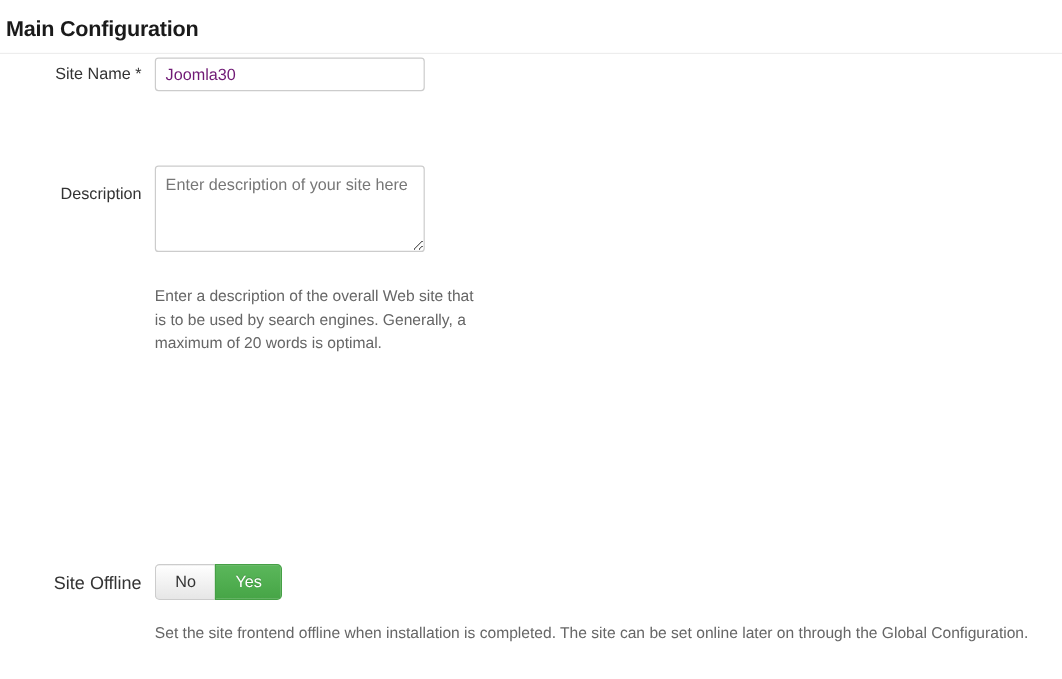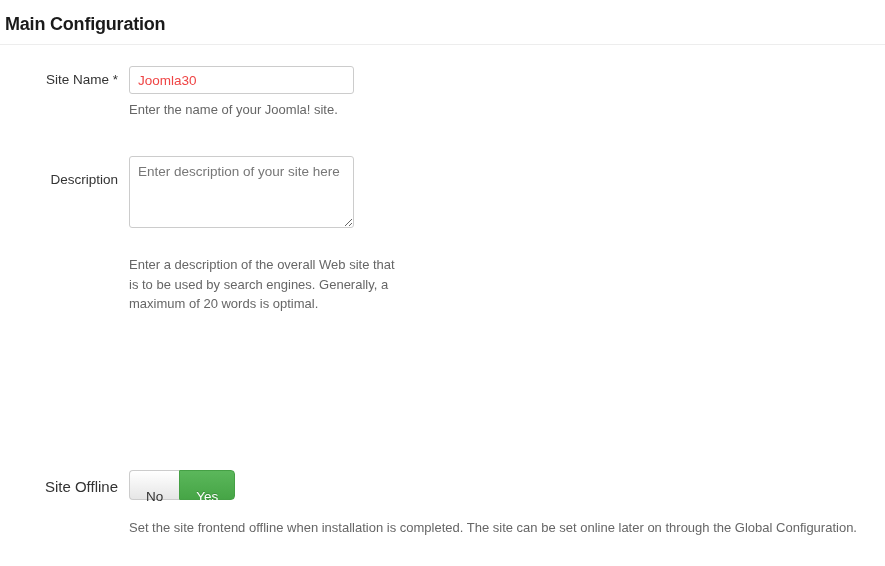--- a/index.html
+++ b/index.html
@@ -31,21 +31,21 @@
   .header-rule {
     position: absolute;
     left: 0;
     top: 44px;
     width: 885px;
     height: 1px;
     background: #ededed;
   }
 
   
-  .col-left  { position: absolute; left: 0px;   top: 66px; width: 440px; }
+  .col-left  { position: absolute; left: 0px;   top: 48px; width: 440px; }
   .col-right { position: absolute; left: 440px; top: 52px; width: 445px; }
 
   
   .ctrl-row { position: relative; }
 
   .ctrl-label {
     position: absolute;
     text-align: right;
     font-size: 13.5px;
     color: #333333;
@@ -62,21 +62,21 @@
   
   .txt-input {
     width: 225px;
     height: 28px;
     border: 1px solid #ccc;
     border-radius: 3px;
     background: #fff;
     padding: 0 8px;
     font-family: "Liberation Sans", sans-serif;
     font-size: 13.5px;
-    color: #ef4444;
+    color: #701a75;
     outline: none;
     display: block;
   }
   .txt-input::placeholder { color: #999; }
 
   .txt-area {
     width: 225px;
     height: 72px;
     border: 1px solid #ccc;
     border-radius: 3px;
@@ -106,21 +106,21 @@
   .btn-group {
     display: inline-flex;
     align-items: stretch;
     height: 30px;
     border-radius: 4px;
   }
   .btn-opt {
     font-family: "Liberation Sans", sans-serif;
     font-size: 13.5px;
     line-height: 28px;
-    padding: 12px 16px;
+    padding: 0 16px;
     border: 1px solid #cccccc;
     cursor: pointer;
     user-select: none;
     text-align: center;
   }
   .btn-opt.off {
     background: linear-gradient(to bottom, #ffffff 0%, #e6e6e6 100%);
     color: #333333;
     border-right: none;
     border-radius: 4px 0 0 4px;
@@ -155,21 +155,20 @@
   <h1 class="page-title">Main Configuration</h1>
   <div class="header-rule"></div>
 
   <div class="col-left">
 
     <div class="ctrl-row" style="height:50px;">
       <label class="ctrl-label" style="top:4px;">Site Name *</label>
       <div class="ctrl-field" style="top:0px;">
         <input class="txt-input" type="text" value="Joomla30" style="">
       </div>
-      <div class="help help-left" style="top:34px;">Enter the name of your Joomla! site.</div>
     </div>
 
     <div class="ctrl-row" style="height:210px;">
       <label class="ctrl-label" style="top:44px;margin-top:10px;">Description</label>
       <div class="ctrl-field" style="top:40px;">
         <textarea class="txt-area" placeholder="Enter description of your site here" style=""></textarea>
         <span></span>
       </div>
       <div class="help help-left" style="top:120px;margin-top:19px;">Enter a description of the overall Web site that is to be used by search engines. Generally, a maximum of 20 words is optimal.</div>
     </div>

